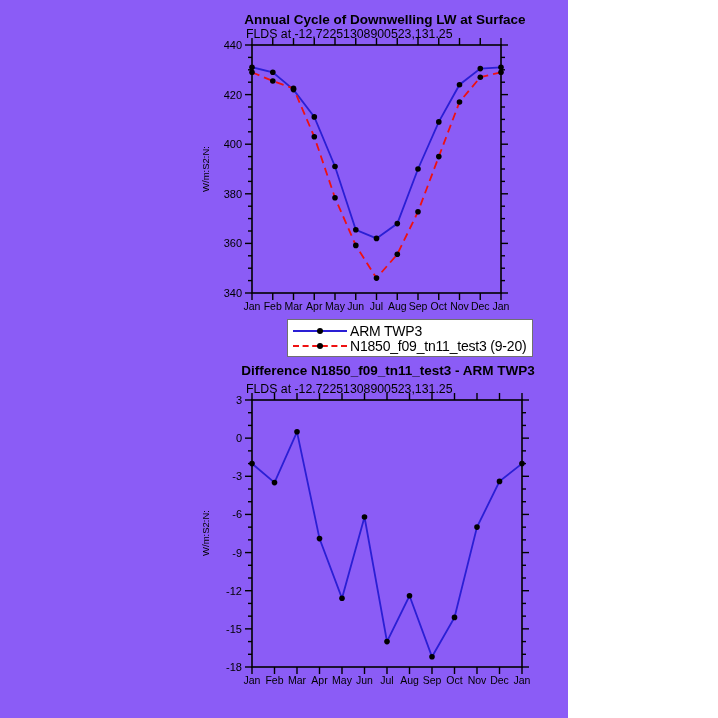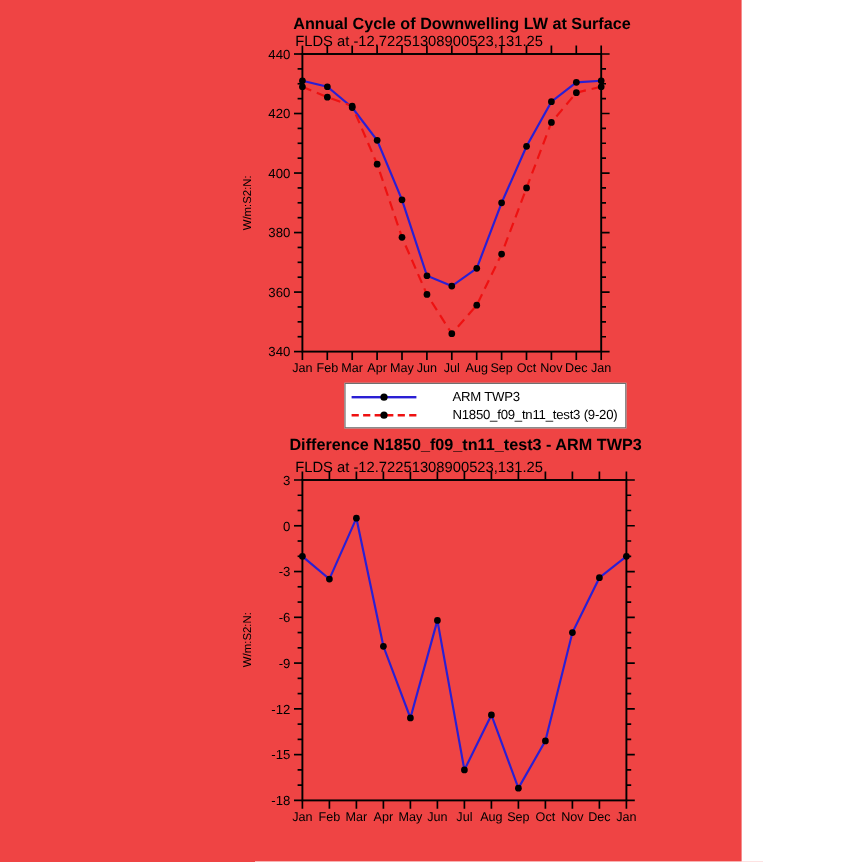--- a/index.html
+++ b/index.html
@@ -1,28 +1,28 @@
 <!DOCTYPE html>
 <html><head>
 <meta charset="utf-8">
 <style>
   html,body{margin:0;padding:0;background:#ffffff;}
-  .page{position:relative;width:618px;height:718px;background:#ef4444;overflow:hidden;
+  .page{position:relative;width:568px;height:718px;background:#8b5cf6;overflow:hidden;
         font-family:"Liberation Sans","DejaVu Sans",sans-serif;}
   svg.chart{position:absolute;left:0;display:block;}
   #chart1{top:0;}
   #chart2{top:360px;}
   .legend{position:absolute;left:287px;top:319px;border:1px solid #707070;background:#ffffff;
           padding:3px 6px 3px 5px;}
   .legend-row{display:flex;align-items:center;height:15px;}
   .sample{position:relative;display:inline-block;width:54px;height:0;margin-right:3px;flex:0 0 54px;}
   .sample .line{position:absolute;left:0;right:0;top:-1px;border-top-width:2px;border-top-style:solid;}
   .sample .dot{position:absolute;left:50%;top:-3px;width:6px;height:6px;border-radius:50%;
                background:#000;transform:translateX(-50%);}
-  .llabel{font-size:11px;color:#000;white-space:nowrap;letter-spacing:-0.2px;margin-left:27px;}
+  .llabel{font-size:14px;color:#000;white-space:nowrap;letter-spacing:-0.2px;}
 </style>
 </head>
 <body>
 
 <div class="page">
 
   <svg id="chart1" class="chart" width="718" height="360">
       <g>
         <text x="385" y="24" text-anchor="middle" font-size="13.5" font-weight="bold" fill="#000000">Annual Cycle of Downwelling LW at Surface</text>
         <text x="246" y="38" text-anchor="start" font-size="12.3" fill="#000000">FLDS at -12.72251308900523,131.25</text>

